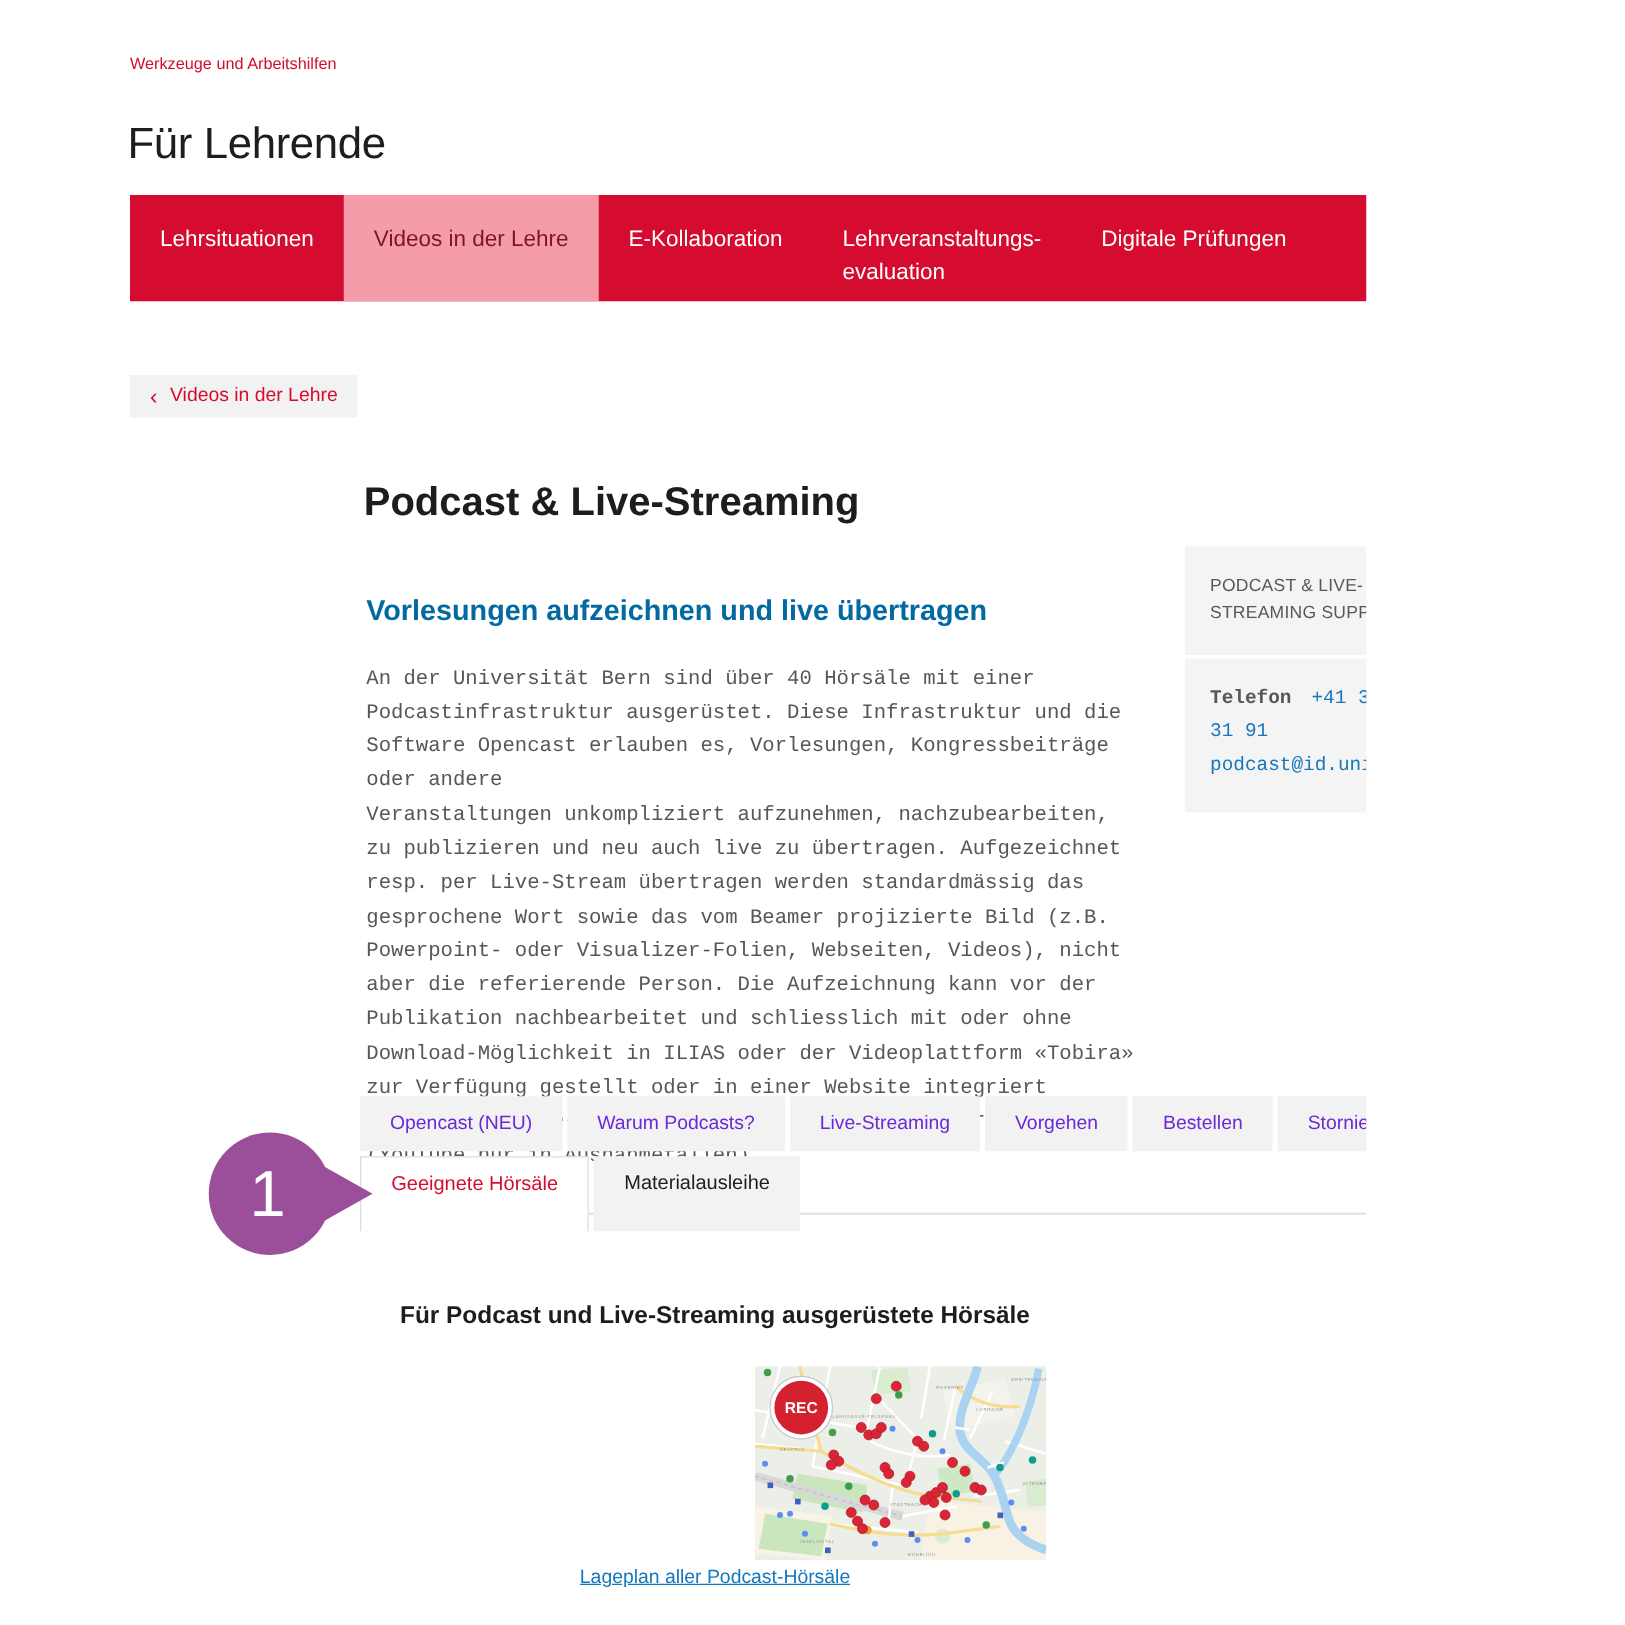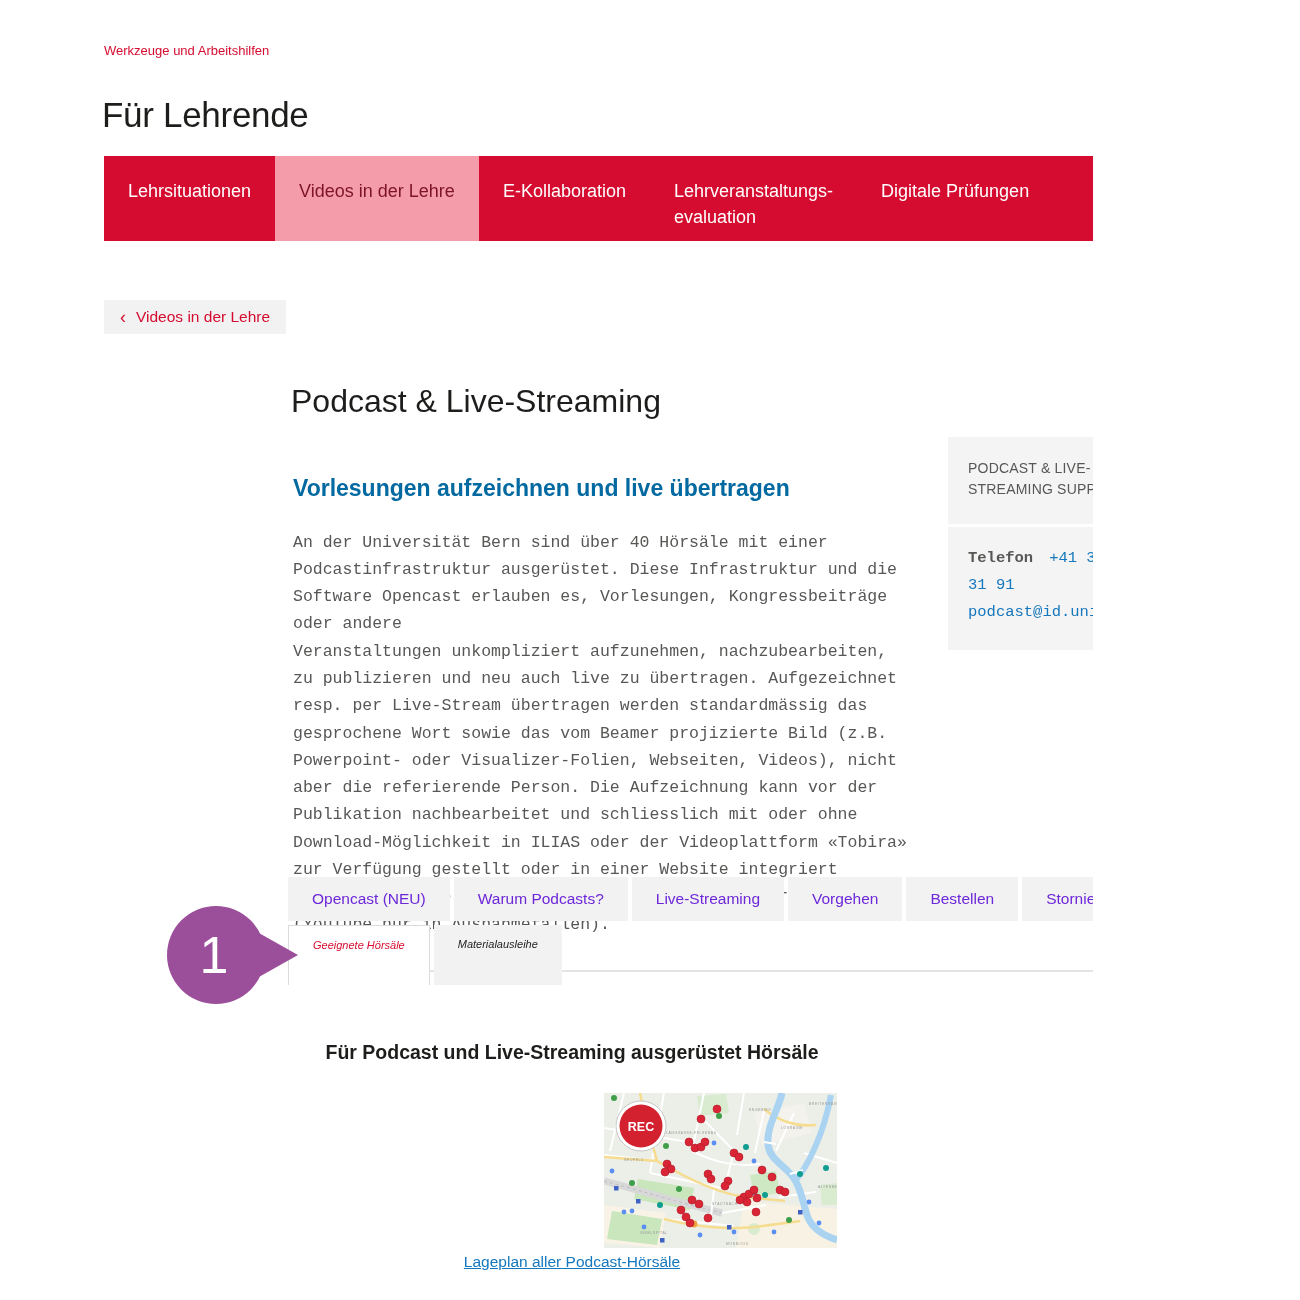--- a/index.html
+++ b/index.html
@@ -14,39 +14,39 @@
   .mainnav{position:absolute;left:104px;top:156px;width:1088px;height:85px;background:#d50c2f;display:flex;align-items:stretch;}
   .mainnav a{display:block;padding:22px 24px 0 24px;font-size:18px;line-height:1.45;color:#fff;text-decoration:none;white-space:pre-line;}
   .mainnav a.active{background:#f59cab;color:#7d1428;}
 
   
   .crumb{position:absolute;left:104px;top:300px;height:34px;background:#f2f2f2;display:inline-flex;align-items:center;
          padding:0 16px;font-size:15.5px;color:#d50c2f;text-decoration:none;}
   .crumb .chev{margin-right:10px;font-size:18px;line-height:1;}
 
   
-  .page-title{position:absolute;left:291px;top:362px;font-size:32px;font-weight:400;color:#1d1d1b;}
+  .page-title{position:absolute;left:291px;top:362px;font-size:32px;font-weight:700;color:#1d1d1b;}
   .section-title{position:absolute;left:293px;top:456px;font-size:23px;font-weight:bold;color:#0369a1;}
   .body-text{position:absolute;left:293px;top:512px;width:614px;font-size:16.5px;line-height:27.3px;color:#575756;white-space:pre-line;font-family:Liberation Mono, monospace;}
 
   
   .support{position:absolute;left:948px;top:437px;width:242px;}
   .support .box1{background:#f4f4f4;padding:21px 20px 24px 20px;}
   .support .box1 .t{font-size:14px;line-height:1.5;color:#575756;letter-spacing:0.2px;}
   .support .sep{height:3px;background:#fff;}
   .support .box2{background:#f4f4f4;padding:18px 20px 24px 20px;font-size:15.5px;line-height:1.75;font-family:Liberation Mono, monospace;}
   .support .lbl{font-weight:bold;color:#575756;margin-right:16px;}
   a.blue{color:#1577bd;text-decoration:none;}
 
   
   .tabs-row1{position:absolute;left:288px;top:877px;display:flex;gap:4px;z-index:2;}
   .tabs-row1 a{background:#f2f2f2;padding:13px 24px;font-size:15.5px;color:#6d28d9;text-decoration:none;white-space:nowrap;}
   .tabs-baseline{position:absolute;left:288px;top:970px;width:868px;height:2px;background:#e4e4e4;z-index:1;}
   .tabs-row2{position:absolute;left:288px;top:925px;display:flex;gap:4px;z-index:2;}
-  .tabs-row2 a{padding:13px 24px;font-size:11px;text-decoration:none;white-space:nowrap;font-style:italic;}
+  .tabs-row2 a{padding:13px 24px;font-size:16px;text-decoration:none;white-space:nowrap;}
   .tabs-row2 a.active{background:#fff;border:1px solid #dcdcdc;border-bottom:none;color:#d50c2f;height:33px;box-sizing:content-box;}
   .tabs-row2 a.plain{background:#f2f2f2;color:#1d1d1b;text-align:right;}
 
   
   .step-annot{position:absolute;left:164px;top:904px;width:136px;height:102px;z-index:5;}
 
   
   .pane-heading{position:absolute;left:288px;top:1041px;width:568px;text-align:center;font-size:19.5px;font-weight:bold;color:#1d1d1b;}
   .map-fig{position:absolute;left:604px;top:1093px;width:233px;height:155px;cursor:pointer;}
   .map-link{position:absolute;left:288px;top:1253px;width:568px;text-align:center;font-size:15.5px;}
@@ -107,21 +107,21 @@
     <a href="#" class="active">Geeignete Hörsäle</a>
     <a href="#" class="plain">Materialausleihe</a>
   </div>
 
   <svg class="step-annot" viewBox="0 0 136 102">
     <polygon points="86,24 134,51 86,78" fill="#9b4f9b"></polygon>
     <circle cx="52" cy="51" r="49" fill="#9b4f9b"></circle>
     <text x="50" y="69" text-anchor="middle" font-size="52" fill="#ffffff" font-family="Liberation Sans, sans-serif">1</text>
   </svg>
 
-  <div class="pane-heading">Für Podcast und Live-Streaming ausgerüstet Hörsäle</div>
+  <div class="pane-heading">Für Podcast und Live-Streaming ausgerüstete Hörsäle</div>
 
   <svg class="map-fig" viewBox="0 0 233 155">
 
     <rect width="233" height="155" fill="#eceee8"></rect>
     <polygon points="140,108 233,116 233,155 132,155" fill="#f7f2e3"></polygon>
     <polygon points="0,112 62,120 56,155 0,150" fill="#f8f3e6"></polygon>
     <polygon points="150,20 200,10 208,40 158,52" fill="#f4f2ec"></polygon>
 
     <polygon points="93,3 122,1 125,20 96,23" fill="#d9ecd0"></polygon>
     <polygon points="34,86 90,95 86,117 30,106" fill="#c9e6bd"></polygon>

